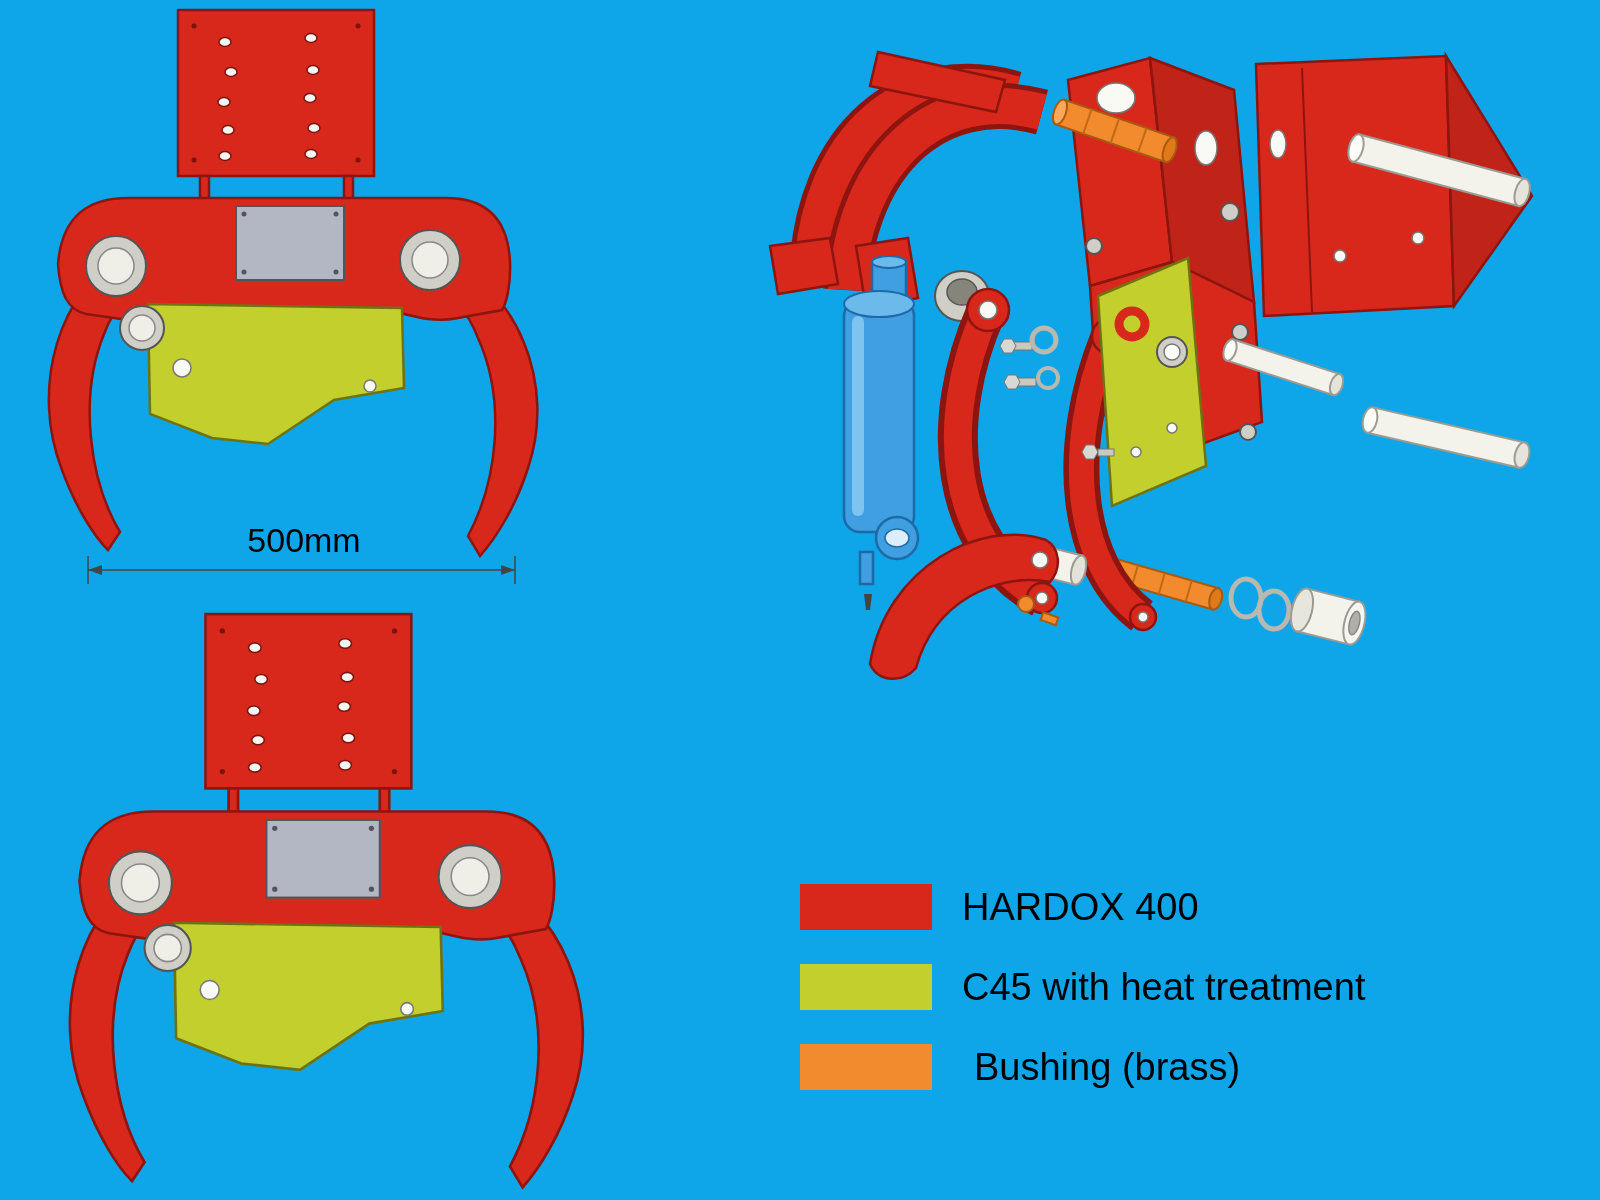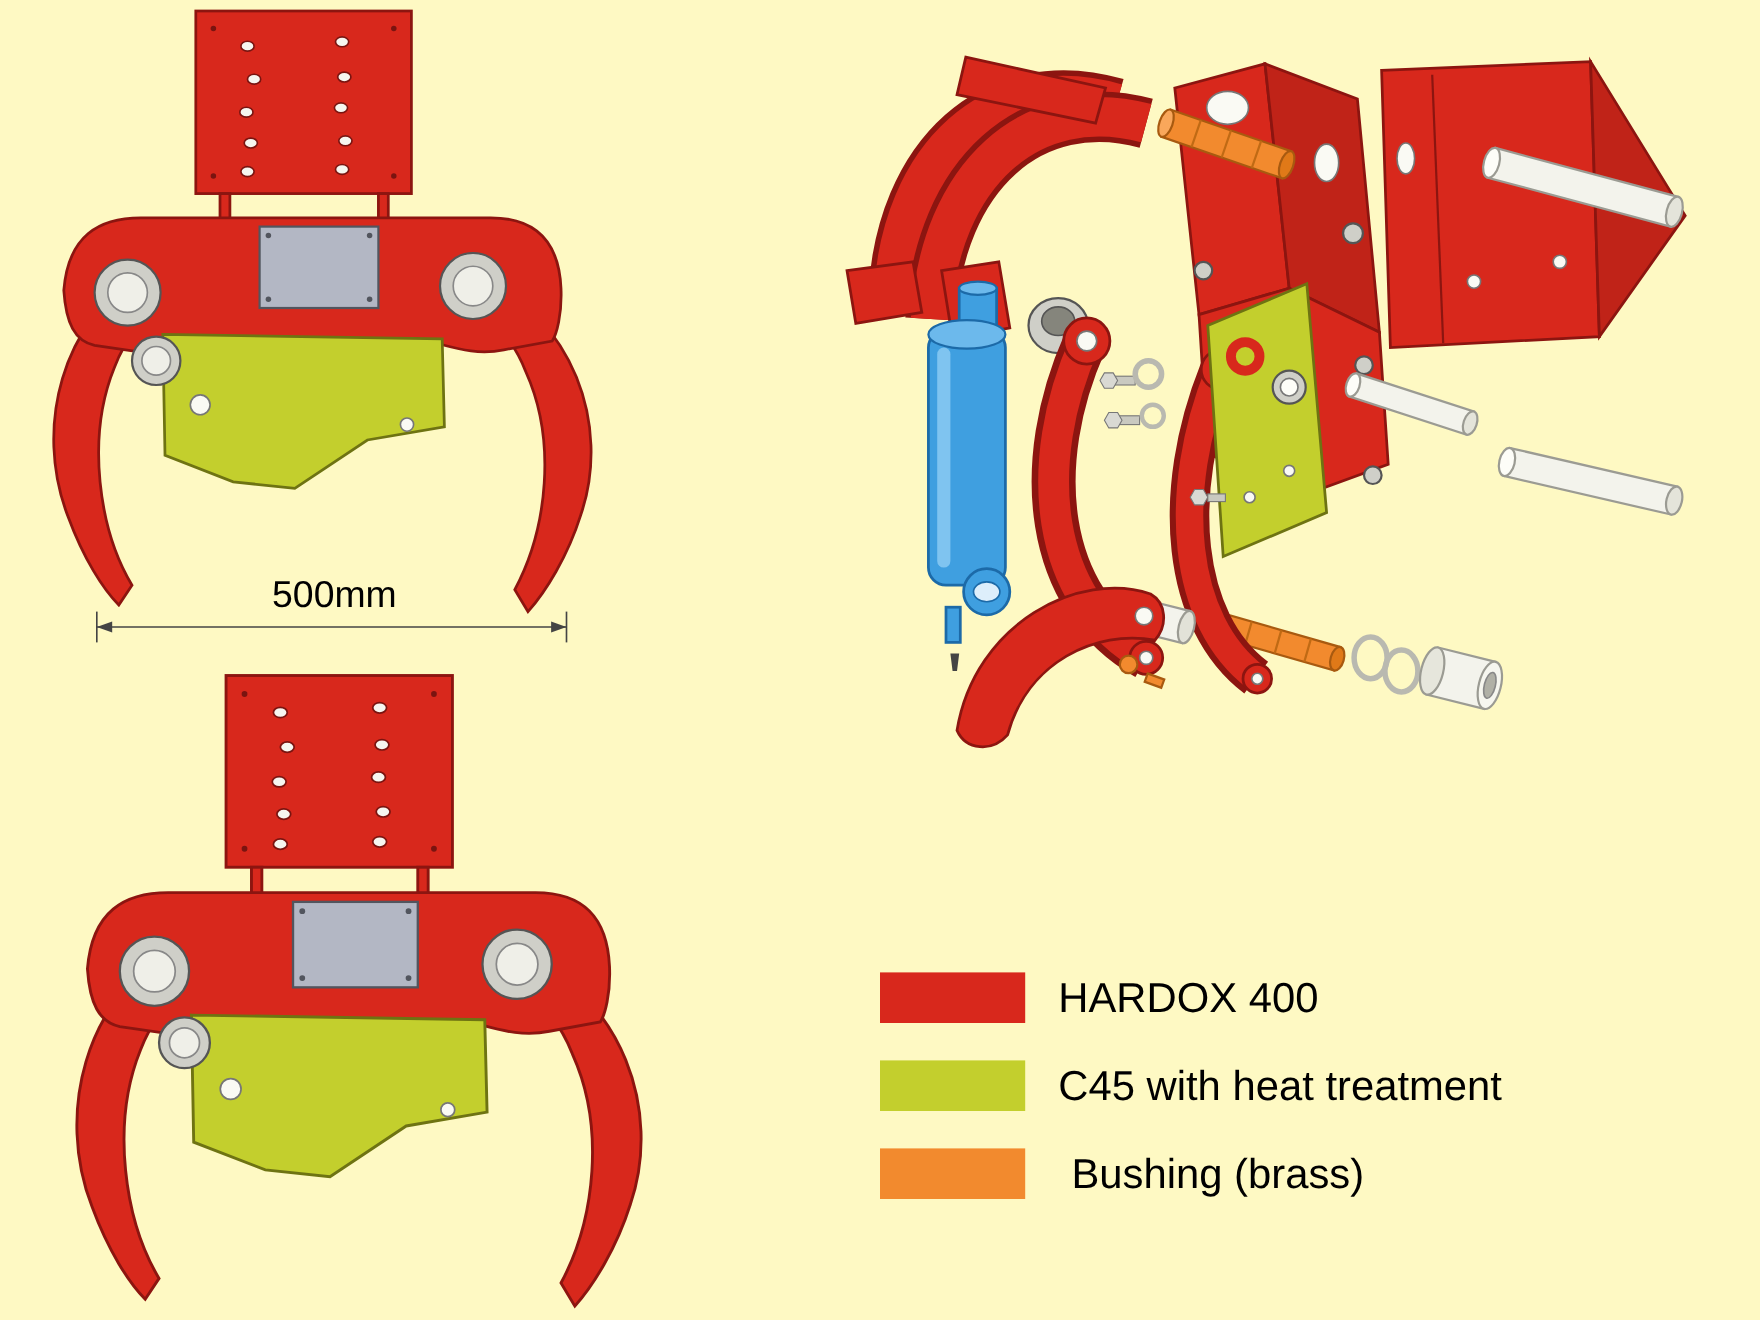--- a/index.html
+++ b/index.html
@@ -1,16 +1,16 @@
 <!DOCTYPE html>
 <html><head>
 <meta charset="utf-8">
 <style>
   html,body{margin:0;padding:0;background:#ffffff;}
-  .page{position:relative;width:1600px;height:1200px;background:#fef9c3;overflow:hidden;}
+  .page{position:relative;width:1600px;height:1200px;background:#0ea5e9;overflow:hidden;}
   svg{display:block;}
   text{font-family:"Liberation Sans","DejaVu Sans",sans-serif;}
   .red{fill:#d8281c;stroke:#8c1510;stroke-width:2.5;}
   .red2{fill:#c02318;stroke:#8c1510;stroke-width:2.5;}
   .yellow{fill:#c3cf2d;stroke:#6e7312;stroke-width:2.5;}
   .gray{fill:#cfcfc8;stroke:#555555;stroke-width:2;}
   .grayDark{fill:#85857c;stroke:#555555;stroke-width:1.5;}
   .white{fill:#f3f3ec;stroke:#9b9b93;stroke-width:2;}
   .orange{fill:#f28a2e;stroke:#a85a10;stroke-width:2;}
   .blue{fill:#3f9fe0;stroke:#1c6aa8;stroke-width:2.5;}

